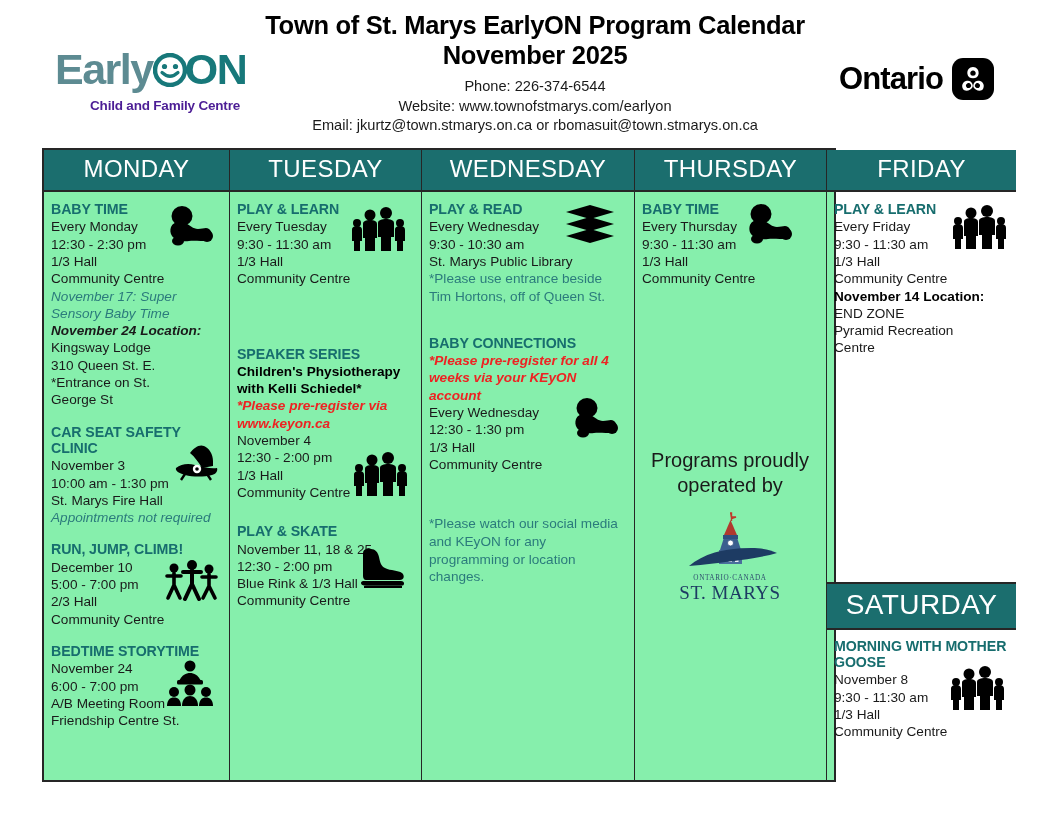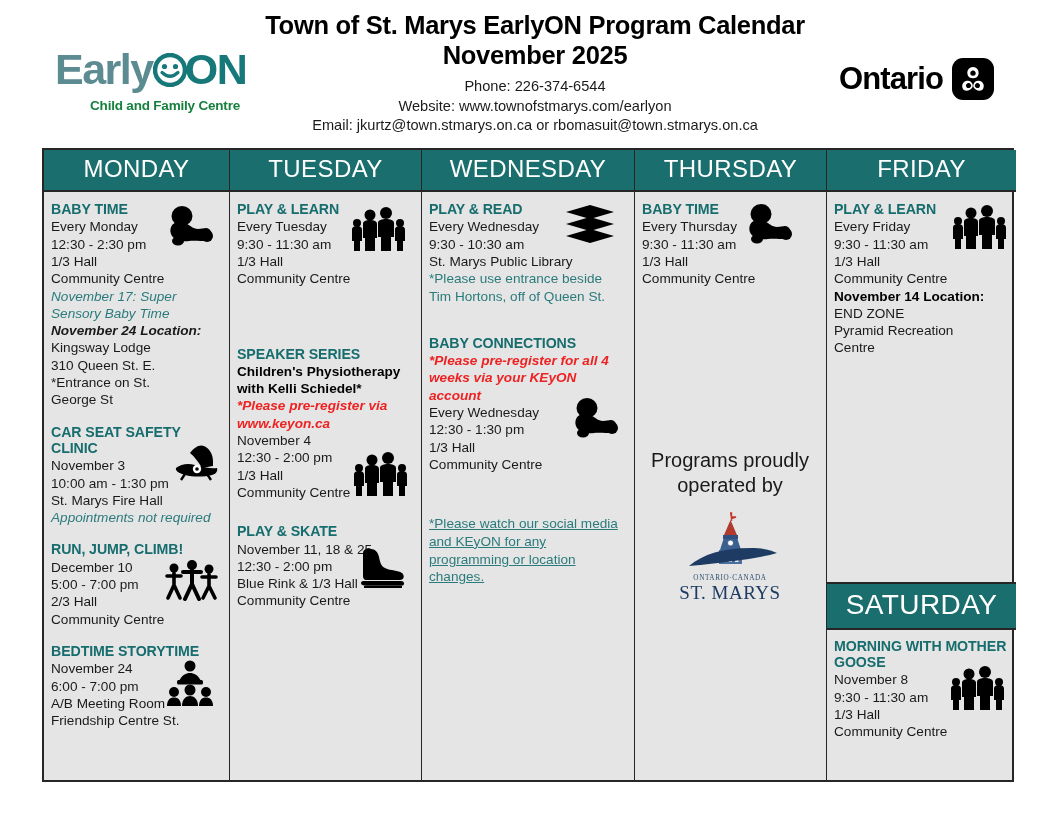--- a/index.html
+++ b/index.html
@@ -34,21 +34,21 @@
   .logo-earlyon .w-on { color: #17787a; }
   .smiley {
     display: inline-block;
     vertical-align: -3px;
     margin-right: -2px;
   }
   .logo-earlyon .tagline {
     margin-top: 4px;
     font-size: 13.5px;
     font-weight: bold;
-    color: #15803d;
+    color: #4c1d95;
     letter-spacing: -0.2px;
   }
 
   .title-block {
     position: absolute;
     left: 240px; top: 10px;
     width: 590px;
     text-align: center;
   }
   .title-block h1 {
@@ -84,26 +84,26 @@
     border-radius: 11px;
     display: flex;
     align-items: center;
     justify-content: center;
   }
 
   
   .calendar {
     position: absolute;
     left: 42px; top: 148px;
-    width: 972px;
+    width: 794px;
     height: 634px;
     display: grid;
     grid-template-columns: 186px 192px 213px 192px 189px;
     border: 2px solid #262626;
-    background: #e5e5e5;
+    background: #86efac;
   }
   .col {
     border-right: 1.5px solid #262626;
     display: flex;
     flex-direction: column;
     min-width: 0;
   }
   .col:last-child { border-right: none; }
 
   .day-head {
@@ -155,21 +155,20 @@
 
   .ev-icon {
     position: absolute;
     pointer-events: none;
   }
 
   .note-teal {
     color: #2b7b7c;
     font-size: 13.6px;
     line-height: 1.3;
-    text-decoration: underline;
   }
 
   .operated-by {
     text-align: center;
     font-size: 20px;
     line-height: 1.25;
     color: #1a1a1a;
     margin-top: 160px;
   }
   .stmarys-logo {

